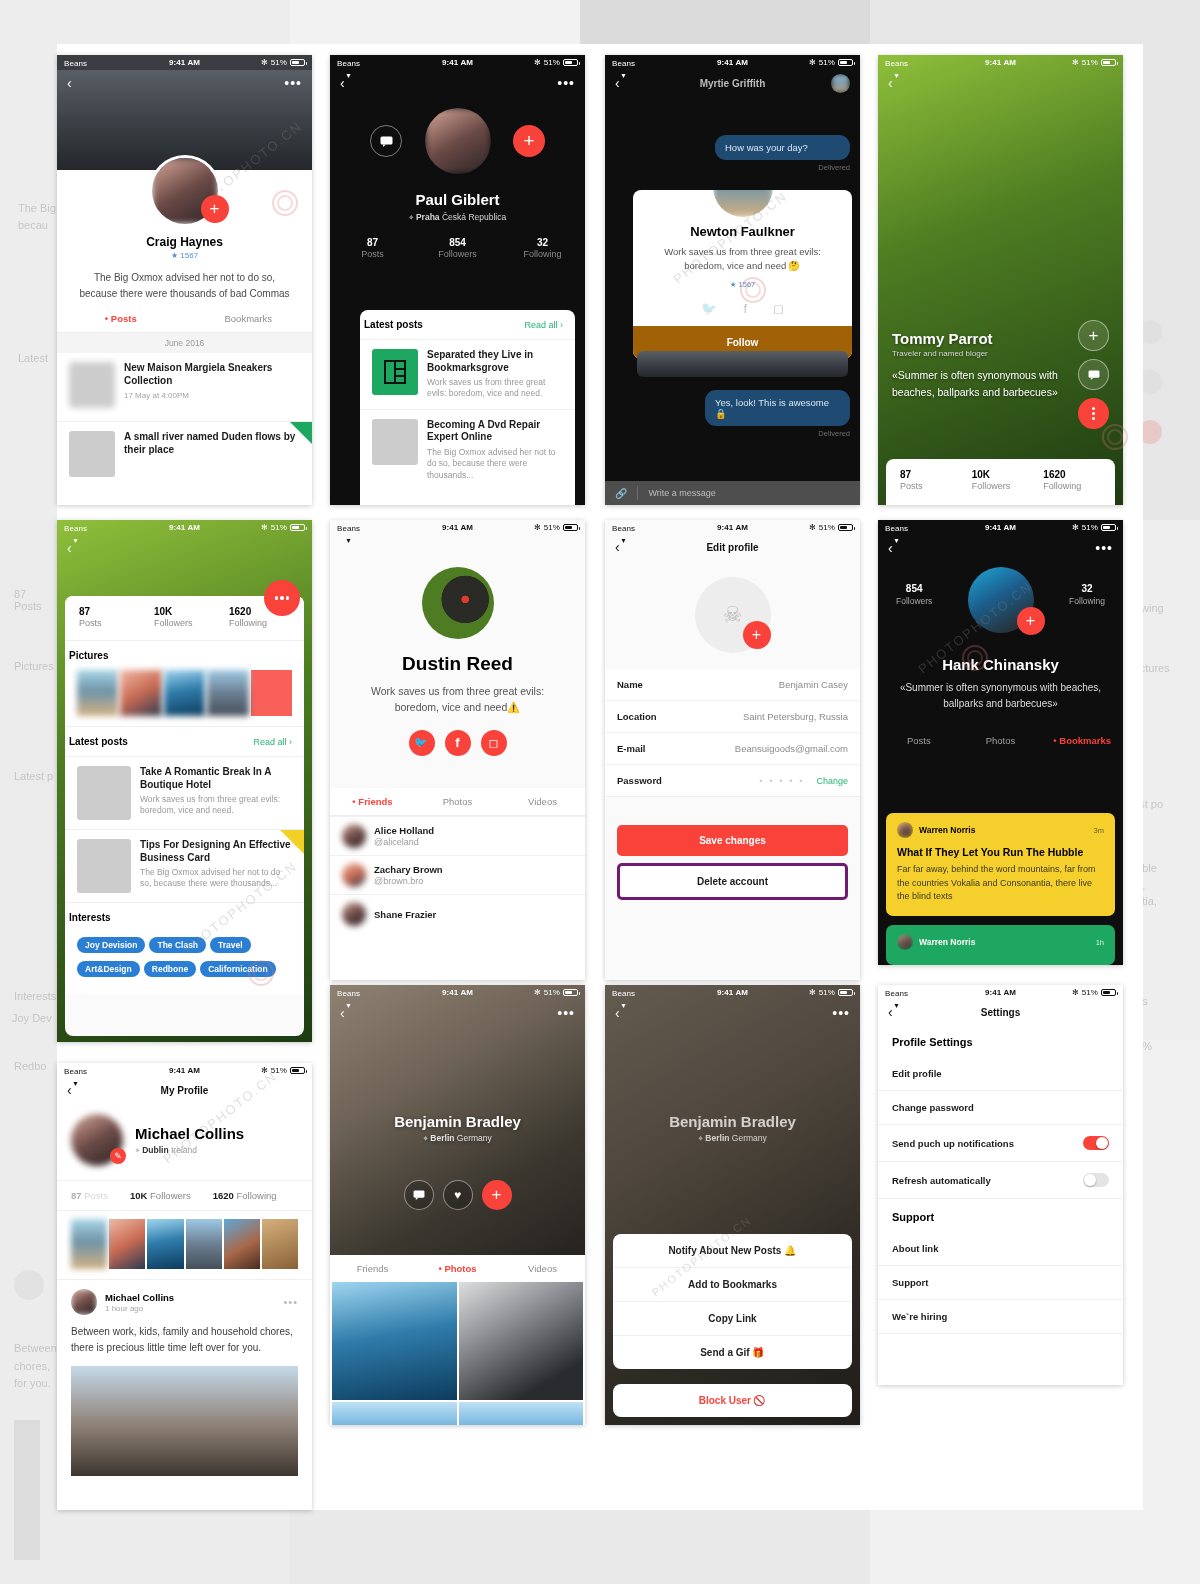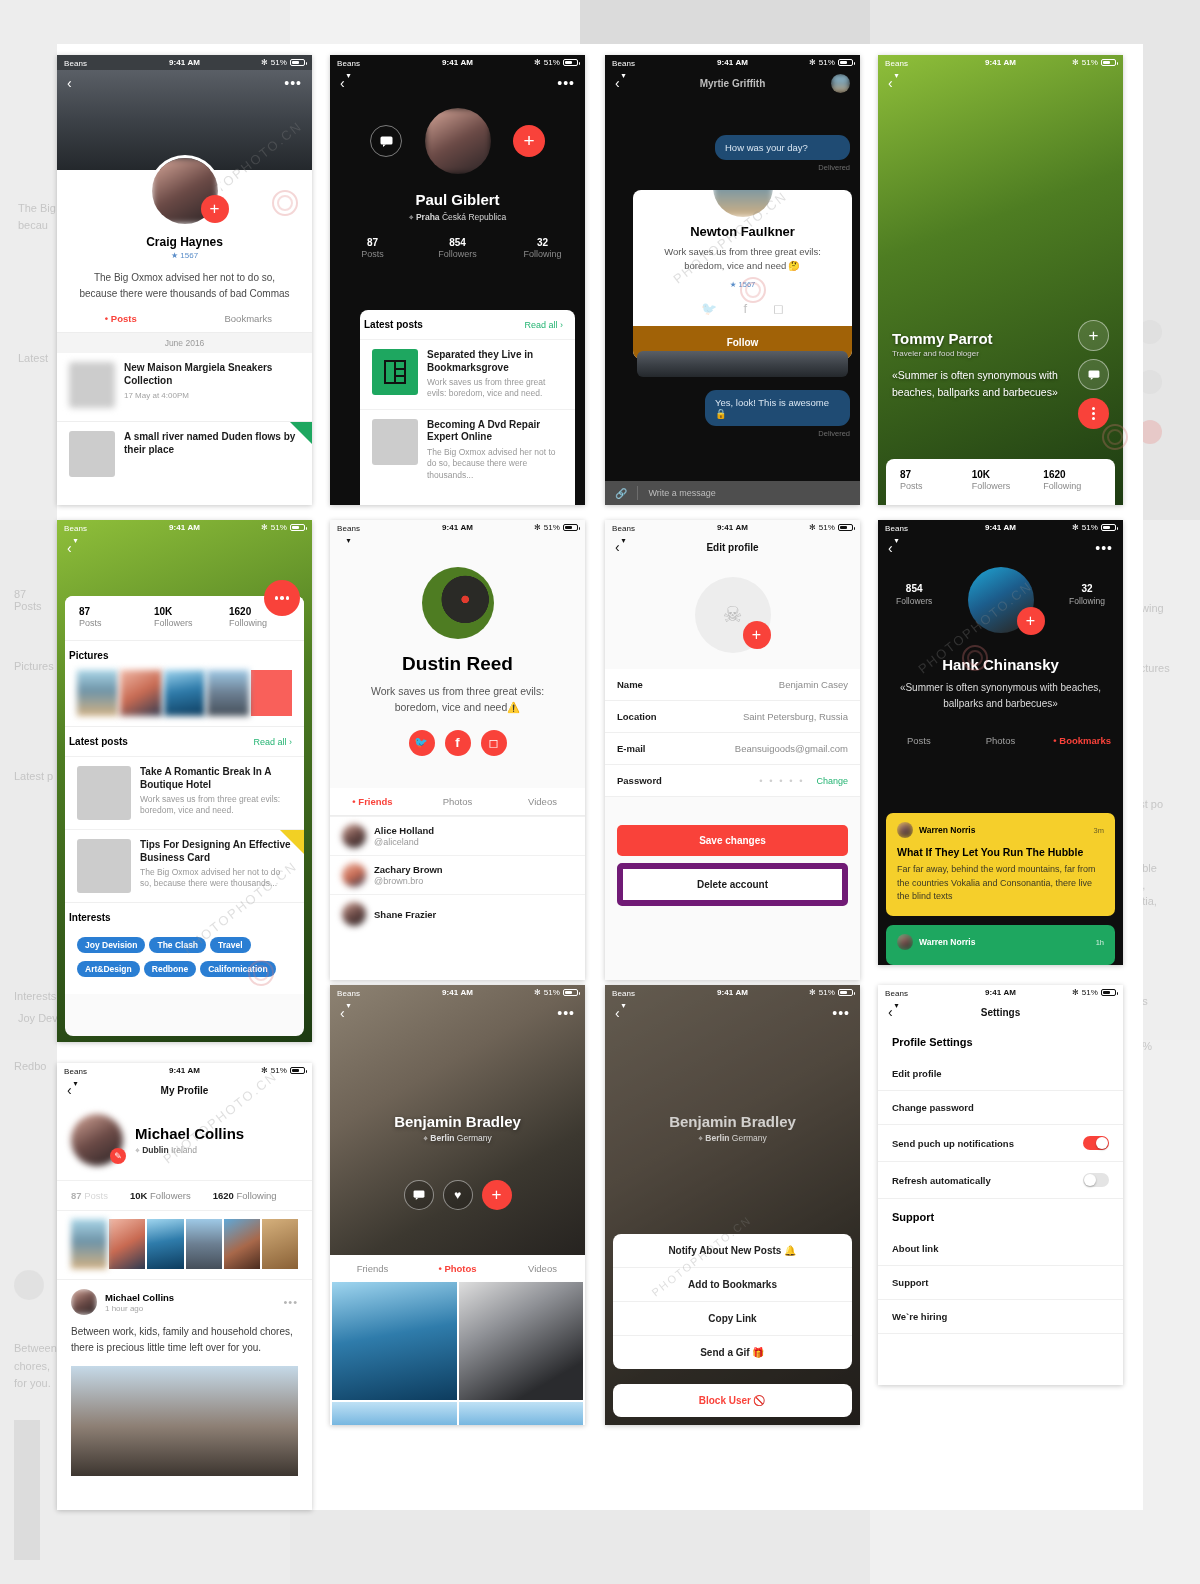--- a/index.html
+++ b/index.html
@@ -94,21 +94,21 @@
   .friend .hd{font-size:9px;color:#9a9a9a;margin-top:1px;}
 
   .frow{display:flex;align-items:center;justify-content:space-between;
         padding:10px 12px;border-bottom:1px solid #efefef;}
   .frow .lbl{font-size:9.5px;font-weight:700;color:#1b1b1b;}
   .frow .val{font-size:9.5px;color:#8c8c8c;}
 
   .bigbtn{display:block;margin:0 12px 7px;border-radius:5px;text-align:center;
           padding:10px 0;font-size:10px;font-weight:700;}
   .btn-primary{background:#f9423a;color:#fff;}
-  .btn-ghost{background:#fff;border:6px solid #701a75;color:#1b1b1b;}
+  .btn-ghost{background:#fff;border:3px solid #701a75;color:#1b1b1b;}
 
   .setrow{display:flex;align-items:center;justify-content:space-between;
           padding:11px 14px;border-bottom:1px solid #efefef;}
   .setrow .t{font-size:9.5px;color:#1b1b1b;font-weight:600;}
   .seth{font-size:11px;font-weight:700;padding:12px 14px 9px;}
   .toggle{width:26px;height:14px;border-radius:8px;position:relative;flex:none;}
   .toggle i{position:absolute;top:1px;width:12px;height:12px;border-radius:50%;background:#fff;
             box-shadow:0 1px 2px rgba(0,0,0,.3);}
   .toggle.on{background:#f9423a;} .toggle.on i{right:1px;}
   .toggle.off{background:#e4e4e4;} .toggle.off i{left:1px;}
@@ -166,21 +166,21 @@
   <div class="ghost" style="left:870px;top:520px;width:330px;height:520px;background:#f3f3f3;"></div>
   <div class="ghost" style="left:0;top:1040px;width:290px;height:544px;background:#efefef;"></div>
   <div class="ghost" style="left:870px;top:1040px;width:330px;height:544px;background:#f6f6f6;"></div>
 
   <div class="ghost-txt" style="left:18px;top:200px;width:120px;line-height:1.5;">The Big<br>becau</div>
   <div class="ghost-txt" style="left:18px;top:352px;">Latest</div>
   <div class="ghost-txt" style="left:14px;top:588px;">87<br>Posts</div>
   <div class="ghost-txt" style="left:14px;top:660px;">Pictures</div>
   <div class="ghost-txt" style="left:14px;top:770px;">Latest p</div>
   <div class="ghost-txt" style="left:14px;top:990px;">Interests</div>
-  <div class="ghost-txt" style="left:18px;top:1012px;">Joy Dev</div>
+  <div class="ghost-txt" style="left:12px;top:1012px;">Joy Dev</div>
   <div class="ghost-txt" style="left:14px;top:1060px;">Redbo</div>
   <div class="ghost-txt" style="left:14px;top:1340px;width:55px;line-height:1.6;">Between<br>chores,<br>for you.</div>
   <div class="ghost-txt" style="left:1130px;top:590px;">32<br>llowing</div>
   <div class="ghost-txt" style="left:1130px;top:662px;">Pictures</div>
   <div class="ghost-txt" style="left:1130px;top:798px;">test po</div>
   <div class="ghost-txt" style="left:1130px;top:860px;width:60px;line-height:1.5;">ubble<br>far,<br>antia,</div>
   <div class="ghost-txt" style="left:1130px;top:995px;">ngs</div>
   <div class="ghost-txt" style="left:1130px;top:1040px;">51%</div>
   <div class="ghost" style="left:1138px;top:320px;width:24px;height:24px;border-radius:50%;background:#dadada;"></div>
   <div class="ghost" style="left:1138px;top:370px;width:24px;height:24px;border-radius:50%;background:#dadada;"></div>
@@ -400,21 +400,21 @@
       <span class="batt">
           <i></i>
         </span>
       </span>
   </div>
   <div class="navbar sb-light" style="position:relative;">
     <span class="chev-left">‹</span>
   </div>
   <div style="position:absolute;left:14px;right:60px;bottom:105px;color:#fff;text-shadow:0 1px 3px rgba(0,0,0,.5);">
     <div style="font-size:15px;font-weight:700;">Tommy Parrot</div>
-    <div style="font-size:8px;color:#d9d9d9;margin-top:2px;">Traveler and food bloger</div>
+    <div style="font-size:8px;color:#d9d9d9;margin-top:2px;">Traveler and named bloger</div>
     <div style="font-size:10.5px;line-height:1.55;margin-top:9px;">«Summer is often synonymous with beaches, ballparks and barbecues»</div>
   </div>
   <div class="circ-btn" style="position:absolute;right:14px;bottom:154px;width:31px;height:31px;font-size:17px;background:rgba(255,255,255,.12);">+</div>
   <div class="circ-btn" style="position:absolute;right:14px;bottom:115px;width:31px;height:31px;background:rgba(255,255,255,.12);">
     <svg width="12" height="10" viewBox="0 0 13 11">
         <rect x="0.5" y="0.5" width="12" height="8" rx="1.5" fill="#fff"></rect>
         <path d="M3 8.5 L3 11 L6 8.5 Z" fill="#fff"></path>
       </svg>
   </div>
   <div class="fab" style="position:absolute;right:14px;bottom:76px;width:31px;height:31px;flex-direction:column;gap:2px;">

